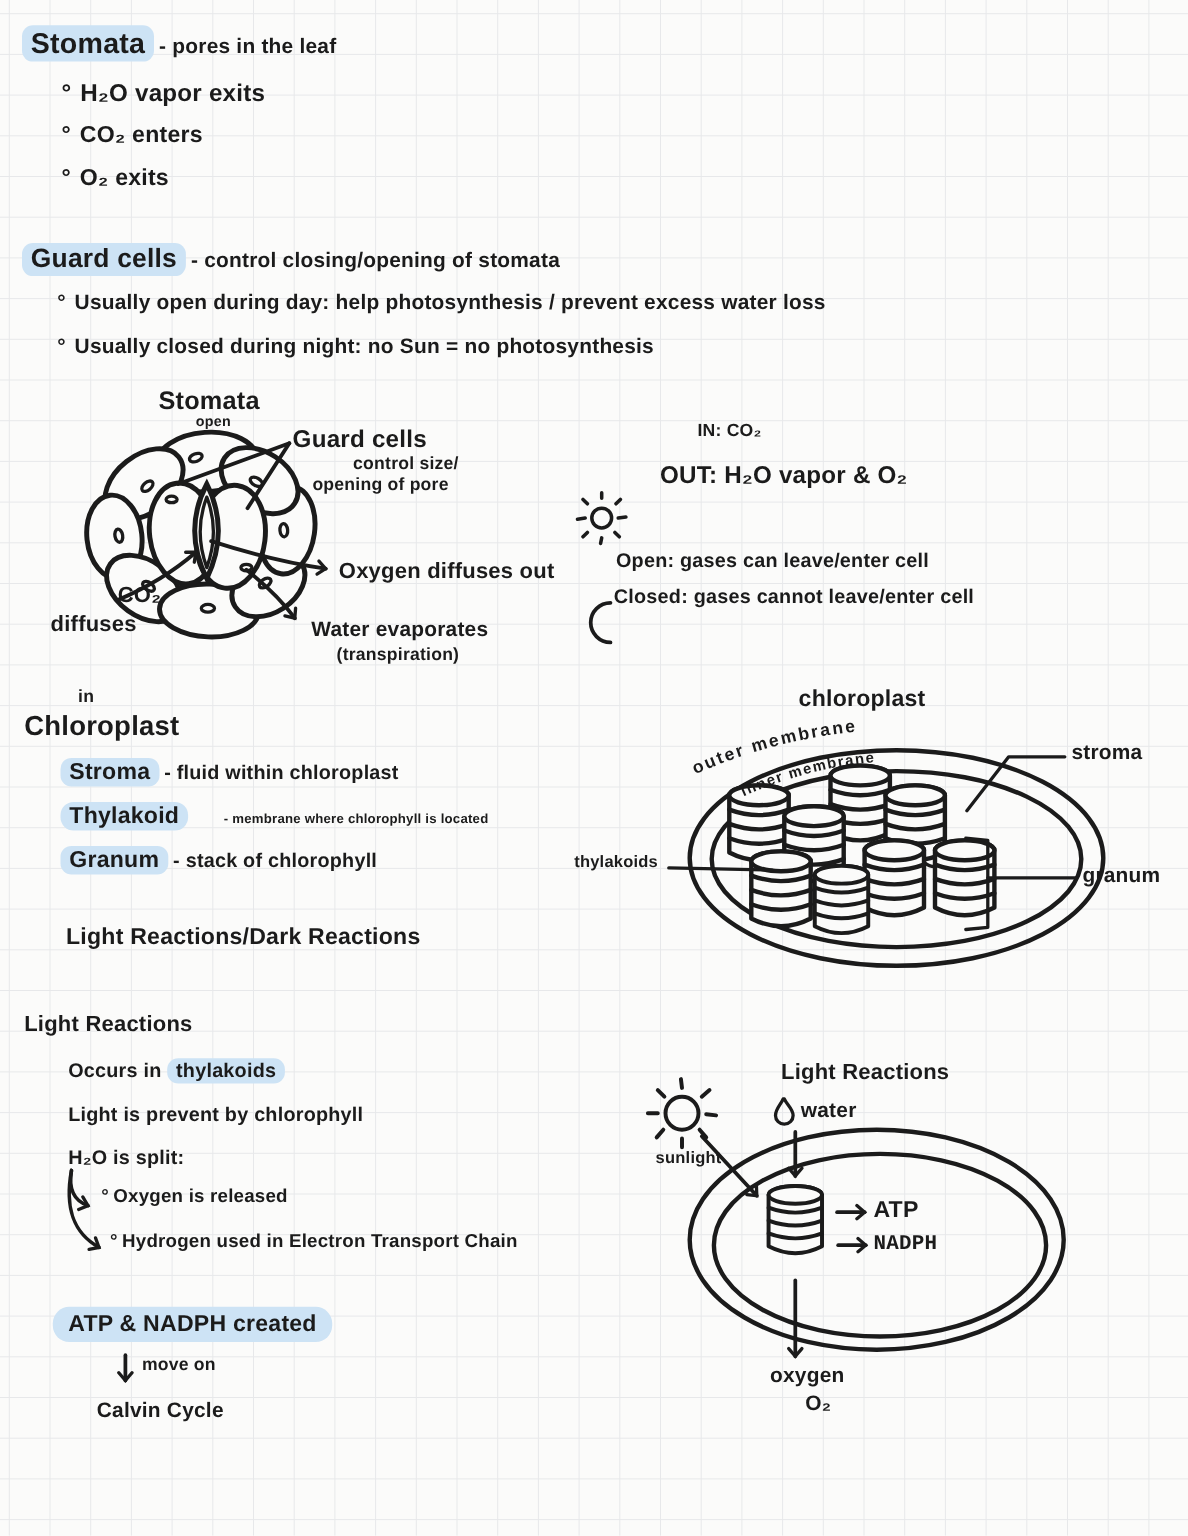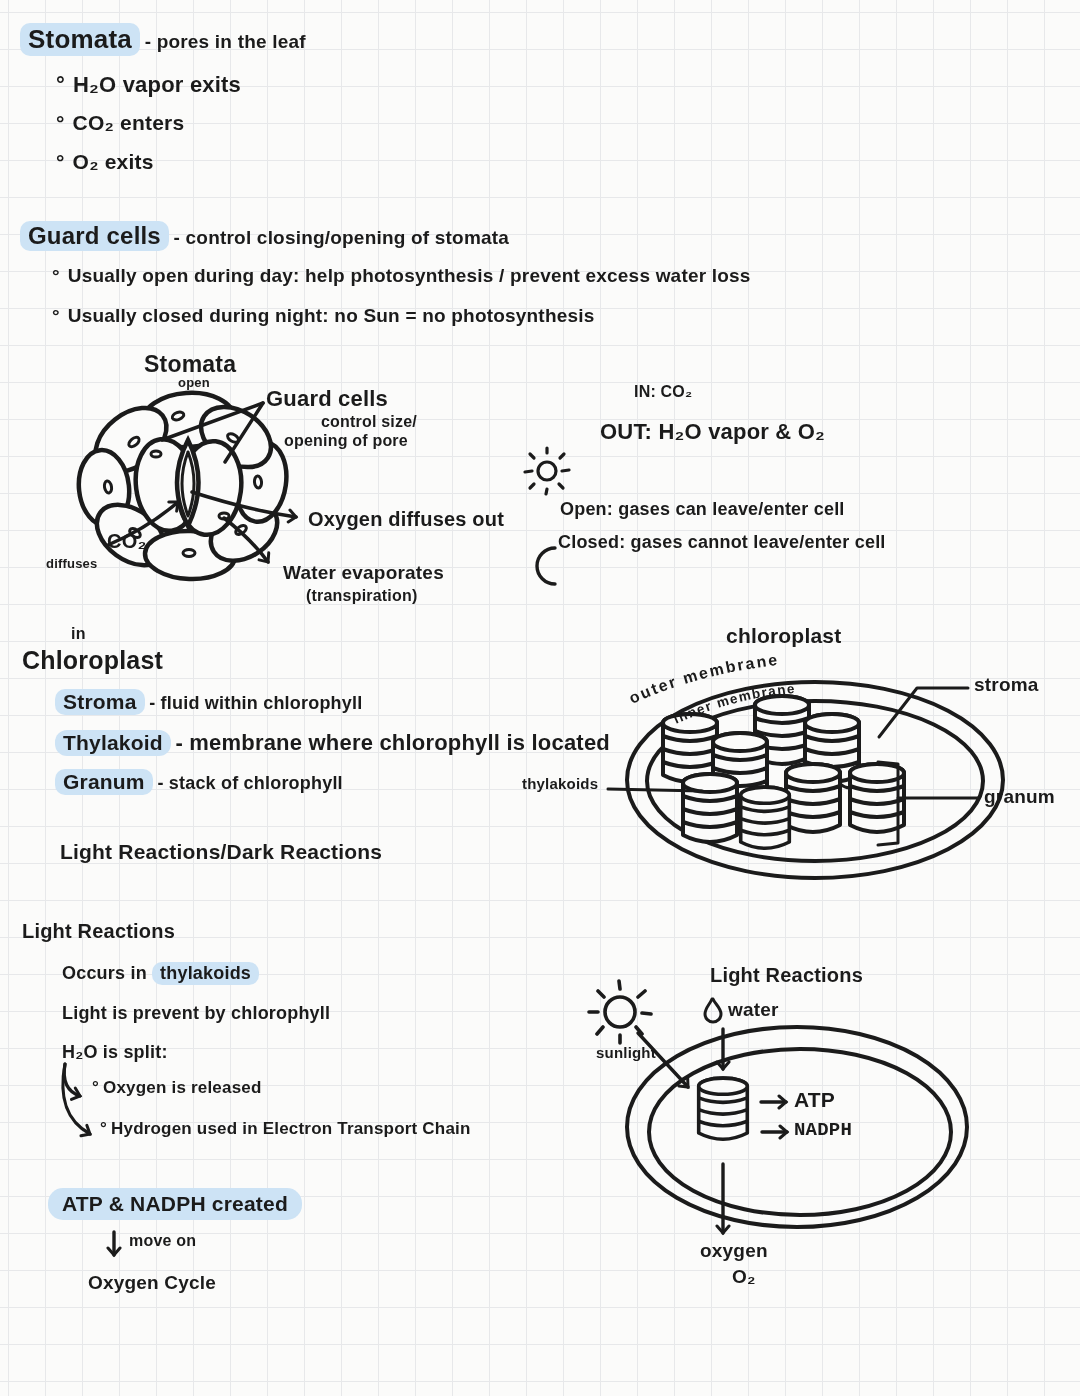--- a/index.html
+++ b/index.html
@@ -104,21 +104,21 @@
     <path d="M 164,104 Q 220,122 268,129" marker-end="url(#ah)"></path>
     <path d="M 196,130 Q 224,152 240,174" marker-end="url(#ah)"></path>
   </g>
 </svg>
 
 <div class="t" style="left:266px;top:386px;font-size:22px;">Guard cells</div>
 <div class="t" style="left:288px;top:413px;font-size:16px;margin-left:33px;">control size/</div>
 <div class="t" style="left:284px;top:432px;font-size:16px;">opening of pore</div>
 <div class="t" style="left:308px;top:508px;font-size:20px;">Oxygen diffuses out</div>
 <div class="t" style="left:62px;top:530px;font-size:20px;margin-left:45px;">CO₂</div>
-<div class="t" style="left:46px;top:557px;font-size:13px;">diffuses</div>
+<div class="t" style="left:46px;top:557px;font-size:20px;">diffuses</div>
 <div class="t" style="left:71px;top:577px;font-size:16px;margin-top:48px;">in</div>
 <div class="t" style="left:283px;top:562px;font-size:19px;">Water evaporates</div>
 <div class="t" style="left:306px;top:587px;font-size:16px;">(transpiration)</div>
 
 <div class="t" style="left:600px;top:383px;font-size:16px;padding-left:34px;">IN: CO₂</div>
 <div class="t" style="left:600px;top:419px;font-size:22px;">OUT: H₂O vapor &amp; O₂</div>
 
 <svg style="left:518px;top:445px;" width="58" height="52" viewBox="0 0 58 52">
   <g class="ink" stroke-width="3.2">
     <circle cx="29" cy="26" r="9"></circle>
@@ -127,25 +127,25 @@
 </svg>
 <div class="t" style="left:560px;top:499px;font-size:18px;">Open: gases can leave/enter cell</div>
 <svg style="left:531px;top:543px;" width="36" height="46" viewBox="0 0 36 46">
   <path class="ink" stroke-width="3.4" d="M 24,5 A 17,17 0 1 0 24,41 A 14,14 0 0 1 24,5 Z"></path>
 </svg>
 <div class="t" style="left:558px;top:532px;font-size:18px;">Closed: gases cannot leave/enter cell</div>
 
 <div class="t" style="left:22px;top:646px;font-size:25px;">Chloroplast</div>
 <div class="t" style="left:55px;top:690px;">
   <span class="hl" style="font-size:21px;">Stroma</span>
-  <span style="font-size:18px;">- fluid within chlorophyll</span>
+  <span style="font-size:18px;">- fluid within chloroplast</span>
 </div>
 <div class="t" style="left:55px;top:730px;">
   <span class="hl" style="font-size:21px;border-radius:12px;">Thylakoid</span>
-  <span style="font-size:22px;">- membrane where chlorophyll is located</span>
+  <span style="font-size:12px;margin-left:28px;">- membrane where chlorophyll is located</span>
 </div>
 <div class="t" style="left:55px;top:770px;">
   <span class="hl" style="font-size:21px;">Granum</span>
   <span style="font-size:18px;">- stack of chlorophyll</span>
 </div>
 <div class="t" style="left:60px;top:840px;font-size:21px;">Light Reactions/Dark Reactions</div>
 
 <div class="t" style="left:726px;top:624px;font-size:21px;">chloroplast</div>
 
 <svg style="left:520px;top:638px;" width="560" height="252" viewBox="0 0 560 252">
@@ -224,21 +224,21 @@
   <span>Hydrogen used in Electron Transport Chain</span>
 </div>
 
 <div class="t" style="left:48px;top:1192px;">
   <span class="hl" style="font-size:21px;padding:4px 14px 5px;border-radius:15px;">ATP &amp; NADPH created</span>
 </div>
 <svg style="left:103px;top:1229px;" width="22" height="36" viewBox="0 0 22 36">
   <path class="ink" stroke-width="3.4" d="M 11,3 L 11,26" marker-end="url(#ah)"></path>
 </svg>
 <div class="t" style="left:129px;top:1232px;font-size:16px;">move on</div>
-<div class="t" style="left:88px;top:1272px;font-size:19px;">Oxygen Cycle</div>
+<div class="t" style="left:88px;top:1272px;font-size:19px;">Calvin Cycle</div>
 
 <svg style="left:570px;top:955px;" width="440" height="355" viewBox="0 0 440 355">
 
   <g class="ink" stroke-width="3.6">
     <circle cx="50" cy="57" r="15"></circle>
     <path d="M 50,34 L 49,26 M 68,42 L 75,36 M 72,58 L 81,59 M 66,72 L 72,79 M 50,80 L 50,88 M 33,72 L 27,79 M 28,57 L 19,57 M 34,42 L 28,36"></path>
   </g>
 
   <ellipse class="ink" stroke-width="4" cx="227" cy="172" rx="170" ry="100"></ellipse>
   <ellipse class="ink" stroke-width="4" cx="230" cy="177" rx="151" ry="83"></ellipse>

